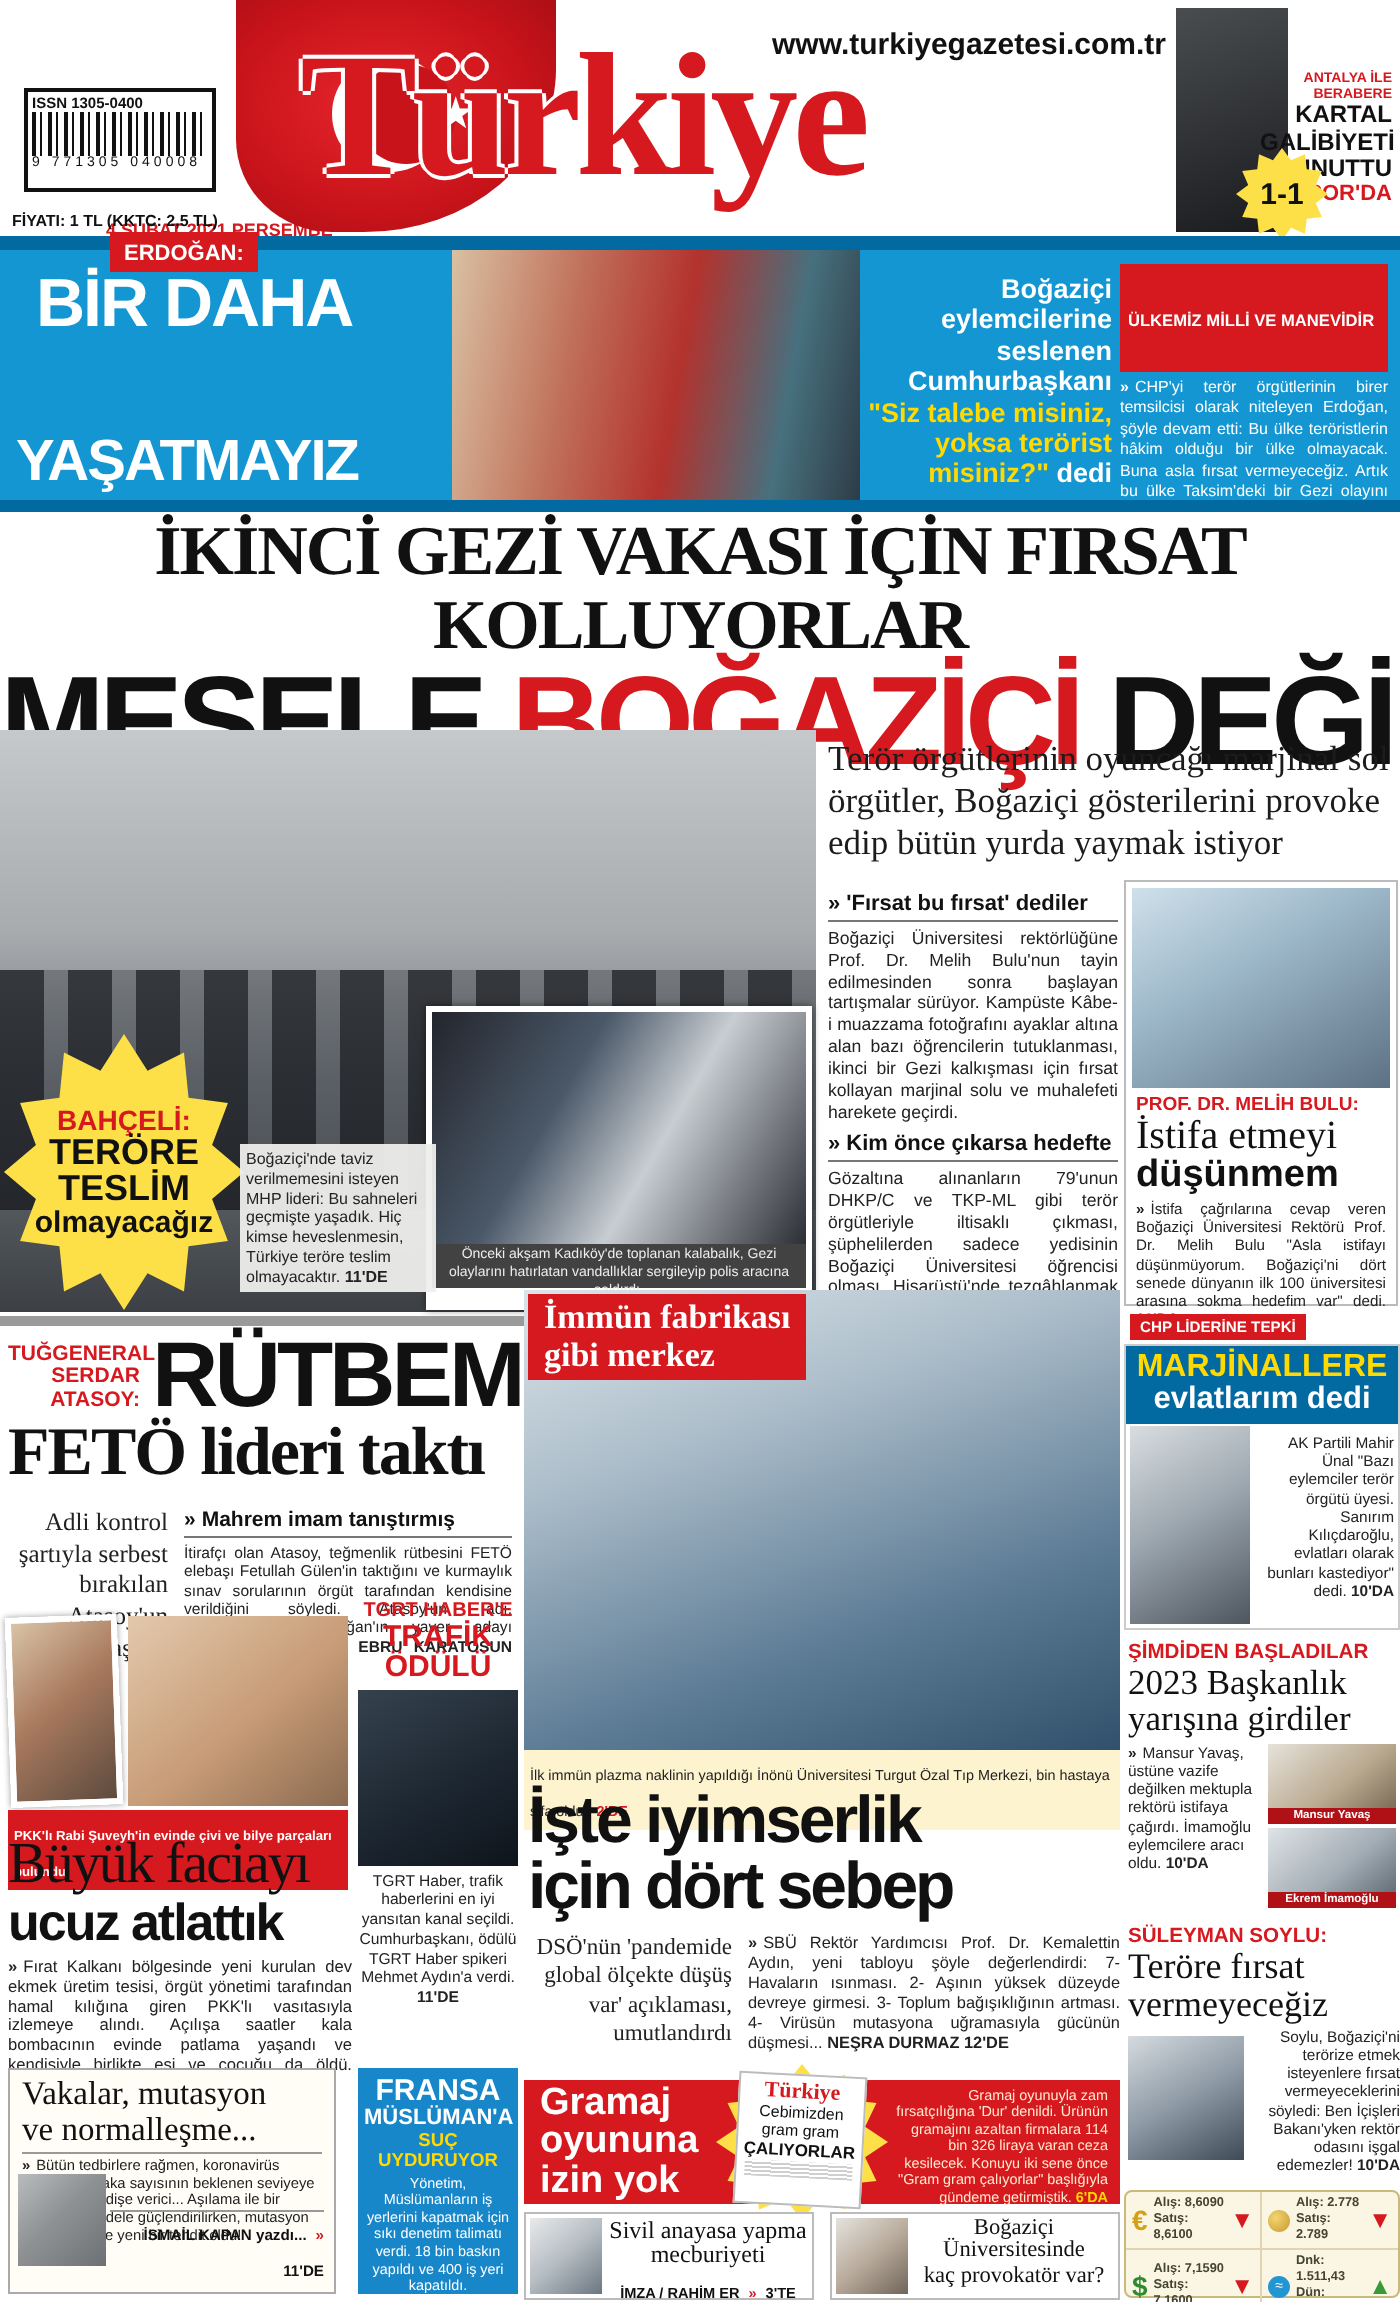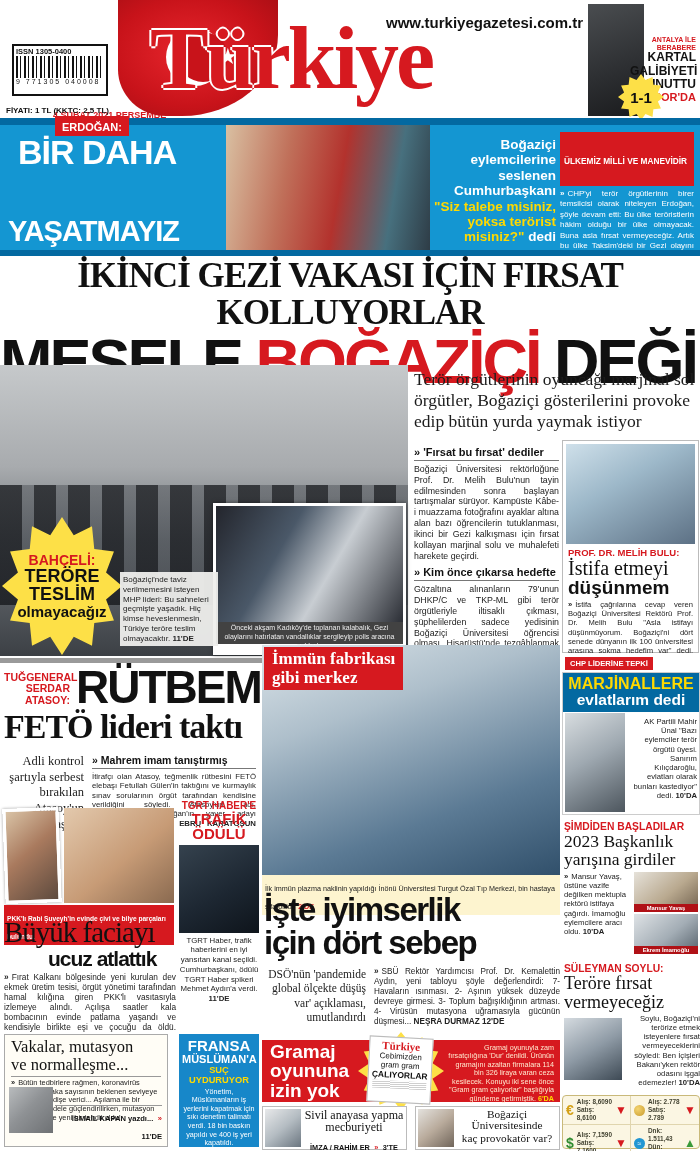--- a/index.html
+++ b/index.html
@@ -162,21 +162,21 @@
   <div class="s" style="left:0;top:808px;width:176px;">
     <div class="s photo-warm" style="left:4px;top:0;width:56px;height:95px;border:3px solid #fff;box-shadow:0 0 3px rgba(0,0,0,.4);transform:rotate(-2deg);box-sizing:border-box;"></div>
     <div class="s" style="left:64px;top:0;width:110px;height:95px;background:linear-gradient(140deg,#e3c9ad 0%,#c79b76 55%,#8a6a50 100%);"></div>
     <div class="s" style="left:4px;top:97px;width:170px;background:#d6191f;padding:2px 3px;box-sizing:border-box;">
       <span class="white b" style="font-size:6.6px;">PKK'lı Rabi Şuveyh'in evinde çivi ve bilye parçaları bulundu.</span>
     </div>
   </div>
 
   <div class="s" style="left:4px;top:918px;width:172px;">
     <div class="serif" style="font-size:29px;letter-spacing:-1px;line-height:1;">Büyük faciayı</div>
-    <div class="w900" style="font-size:21px;letter-spacing:-1px;line-height:1.1;margin-left:44px;">ucuz atlattık</div>
+    <div class="w900" style="font-size:26px;letter-spacing:-1px;line-height:1.1;">ucuz atlattık</div>
     <div class="just" style="font-size:8.3px;line-height:1.2;color:#222;margin-top:3px;">
       <span class="quote-mark"></span><span>Fırat Kalkanı bölgesinde yeni kurulan dev ekmek üretim tesisi, örgüt yönetimi tarafından hamal kılığına giren PKK'lı vasıtasıyla izlemeye alındı. Açılışa saatler kala bombacının evinde patlama yaşandı ve kendisiyle birlikte eşi ve çocuğu da öldü.</span>
       <span class="b">10'DA</span>
     </div>
   </div>
 
   <div class="s" style="left:4px;top:1034px;width:164px;height:113px;border:1px solid #aaa;background:#fffdf6;box-sizing:border-box;padding:4px 6px;">
     <div class="serif" style="font-size:16.5px;line-height:1;">Vakalar, mutasyon</div>
     <div class="serif" style="font-size:16.5px;line-height:1.1;border-bottom:1px solid #999;padding-bottom:2px;">ve normalleşme...</div>
     <div style="font-size:7.4px;line-height:1.2;color:#222;margin-top:2px;">

